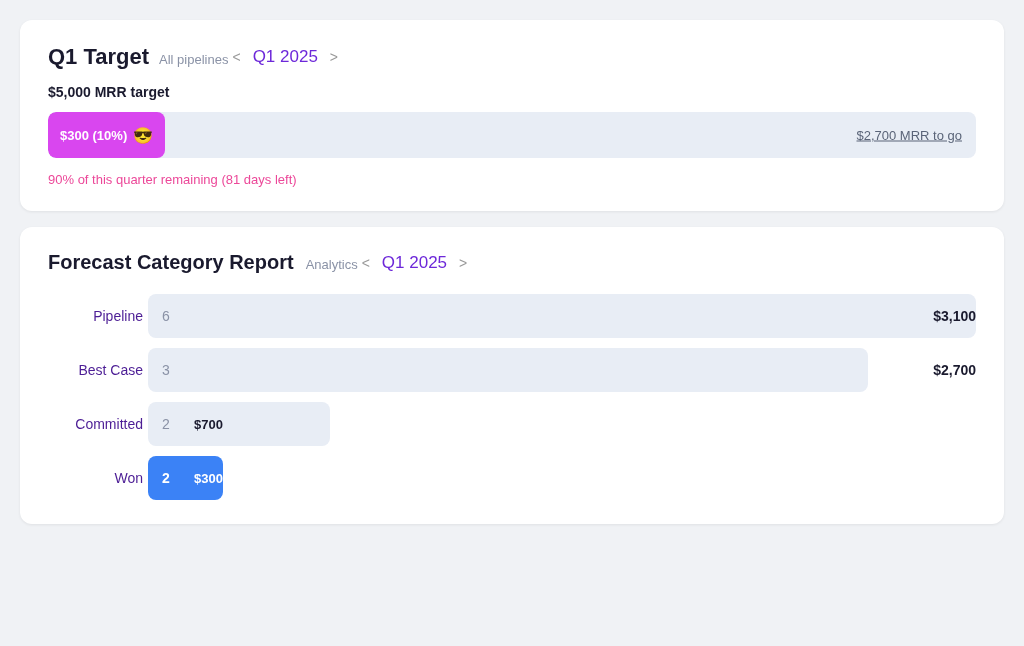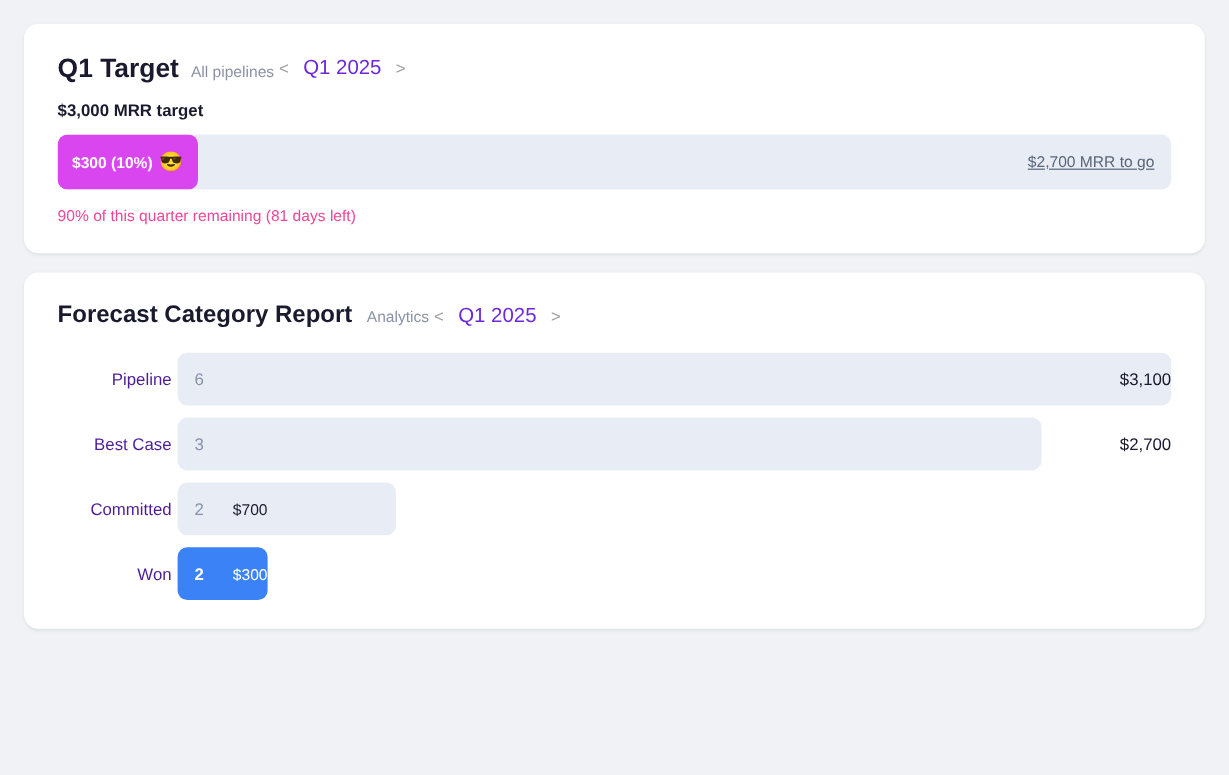--- a/index.html
+++ b/index.html
@@ -194,54 +194,54 @@
       font-weight: 500;
       min-width: 16px;
     }
     .bar-count.won-count {
       color: #fff;
       font-weight: 600;
     }
 
     .bar-value-inside {
       font-size: 13px;
-      font-weight: 400;
+      font-weight: 700;
       color: #1a1a2e;
     }
     .bar-value-inside.won-val {
       color: #fff;
     }
 
     .pipeline-right-val {
       position: absolute;
       right: 0;
       top: 50%;
       transform: translateY(-50%);
       font-size: 14px;
-      font-weight: 400;
+      font-weight: 700;
       color: #1a1a2e;
     }
   </style>
 </head>
 <body>
 
 <div class="card">
   <div class="target-header">
     <div class="target-header-left">
       <span class="target-title">Q1 Target</span>
       <span class="target-subtitle">All pipelines</span>
     </div>
     <div class="nav-controls">
       <button class="nav-btn">&lt;</button>
       <span class="quarter-label">Q1 2025</span>
       <button class="nav-btn">&gt;</button>
     </div>
   </div>
 
-  <div class="mrr-target-label">$3,000 MRR target</div>
+  <div class="mrr-target-label">$5,000 MRR target</div>
 
   <div class="progress-bar-container">
     <div class="progress-bar-fill" style="width:10%">
       <span class="progress-bar-fill-text">$300 (10%)</span>
       <span>😎</span>
     </div>
     <span class="progress-bar-remaining">$2,700 MRR to go</span>
   </div>
 
   <div class="quarter-remaining">90% of this quarter remaining (81 days left)</div>

